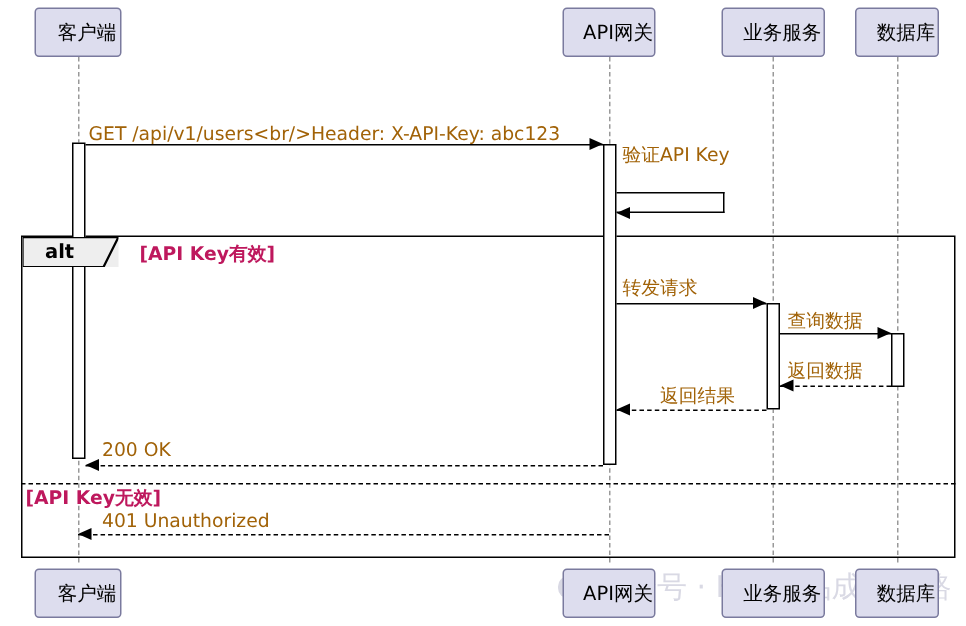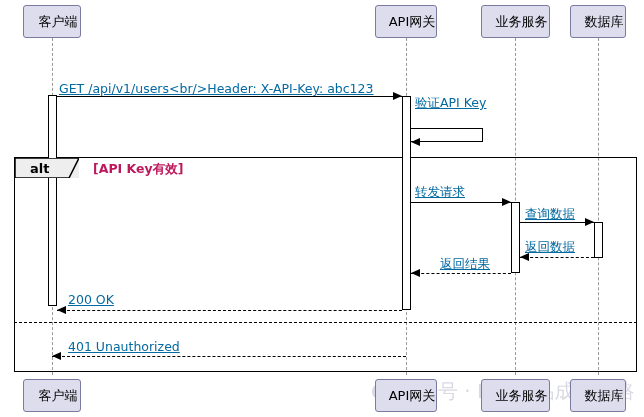--- a/index.html
+++ b/index.html
@@ -89,24 +89,23 @@
     border-left: 9px solid #000000;
   }
   .arrow-left {
     border-top: 4px solid transparent;
     border-bottom: 4px solid transparent;
     border-right: 9px solid #000000;
   }
   .msg-label {
     position: absolute;
     font-size: 12.5px;
-    color: #0369a1;
-    white-space: nowrap;
-    z-index: 5;
-    text-decoration: underline;
+    color: #a16207;
+    white-space: nowrap;
+    z-index: 5;
   }
   .self-msg {
     position: absolute;
     box-sizing: border-box;
     border-top: 1px solid #000000;
     border-right: 1px solid #000000;
     border-bottom: 1px solid #000000;
     z-index: 5;
   }
   .alt-box {
@@ -194,20 +193,21 @@
 
   <div class="alt-tab" style="left:15px; top:158px; width:64px; height:20px;">
     <svg class="alt-tab-shape" viewBox="0 0 64 20" preserveAspectRatio="none">
       <path d="M0,0 L64,0 L54,20 L0,20 Z" fill="#EEEEEE" stroke="#000000" stroke-width="1.5"></path>
     </svg>
   </div>
   <div class="alt-tab-label" style="left:30px; top:161px;">alt</div>
   <div class="alt-cond" style="left:93px; top:161px;">[API Key有效]</div>
 
   <div class="alt-divider" style="left:14px; top:322px; width:623px;"></div>
+  <div class="alt-cond" style="left:17px; top:324px;">[API Key无效]</div>
 
   <div class="activation" style="left:48px; top:95px; width:9px; height:211px;"></div>
   <div class="activation" style="left:402px; top:96px; width:9px; height:214px;"></div>
   <div class="activation" style="left:511px; top:202px; width:9px; height:71px;"></div>
   <div class="activation" style="left:594px; top:222px; width:9px; height:36px;"></div>
 
   <div class="msg-label" style="left:59px; top:81px;">GET /api/v1/users&lt;br/&gt;Header: X-API-Key: abc123</div>
   <div class="msg-line solid" style="left:57px; top:96px; width:345px;"></div>
   <div class="arrow-right" style="left:393px; top:92px;"></div>
 

